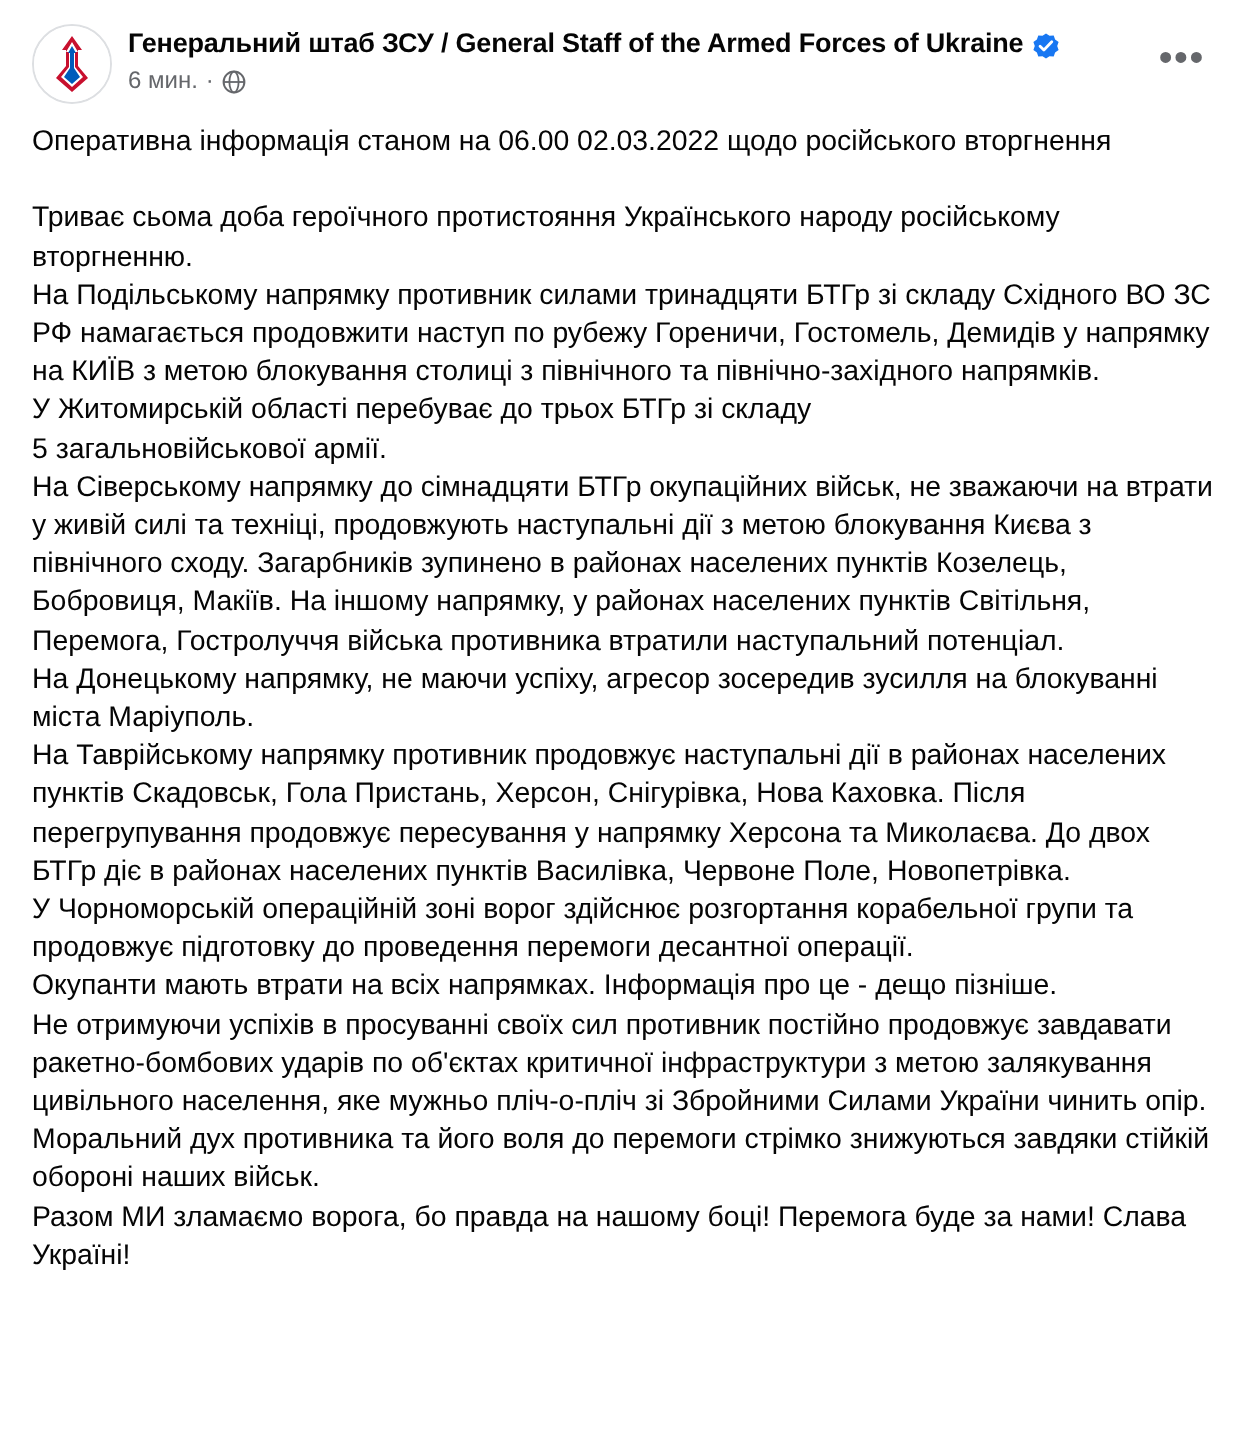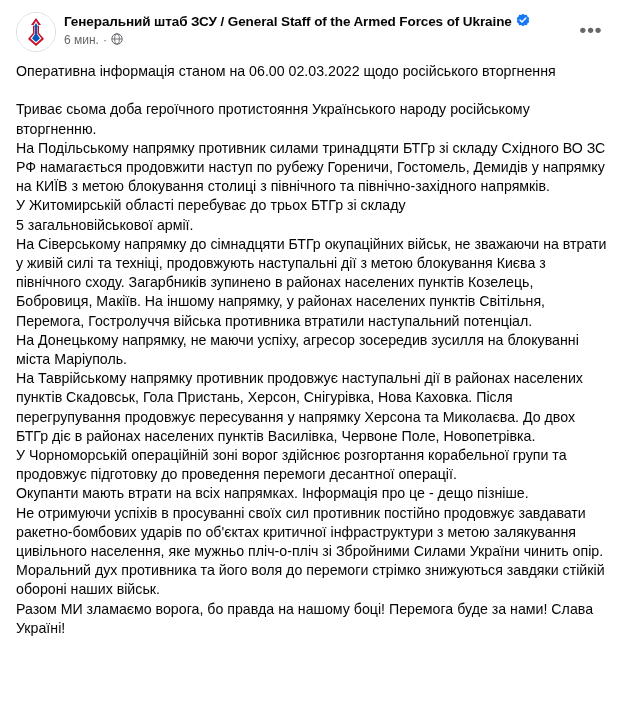--- a/index.html
+++ b/index.html
@@ -39,41 +39,41 @@
   }
   .avatar svg { display: block; }
   .header-text {
     margin-left: 8px;
     flex: 1 1 auto;
     min-width: 0;
     padding-top: 1px;
   }
   .page-name-row {
     display: flex;
-    align-items: flex-start;
+    align-items: flex-end;
     line-height: 17px;
   }
   .page-name {
     font-size: 13.5px;
     font-weight: bold;
     color: #050505;
     letter-spacing: -0.1px;
     white-space: nowrap;
   }
   .verified {
     flex: 0 0 14px;
     width: 14px;
     height: 14px;
     margin-left: 4px;
     position: relative;
     top: 0px;
   }
   .meta-row {
     display: flex;
-    align-items: flex-start;
+    align-items: flex-end;
     margin-top: 3px;
     color: #65676b;
     font-size: 12px;
     line-height: 14px;
   }
   .meta-sep {
     margin: 0 4px;
     font-size: 12px;
     color: #65676b;
   }

